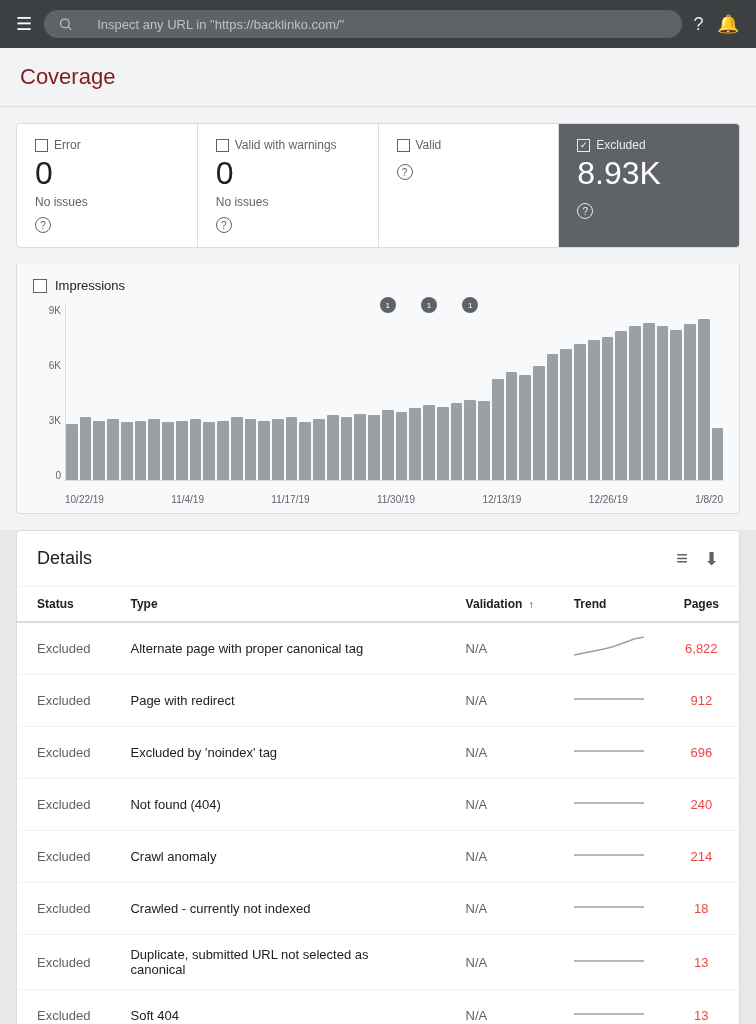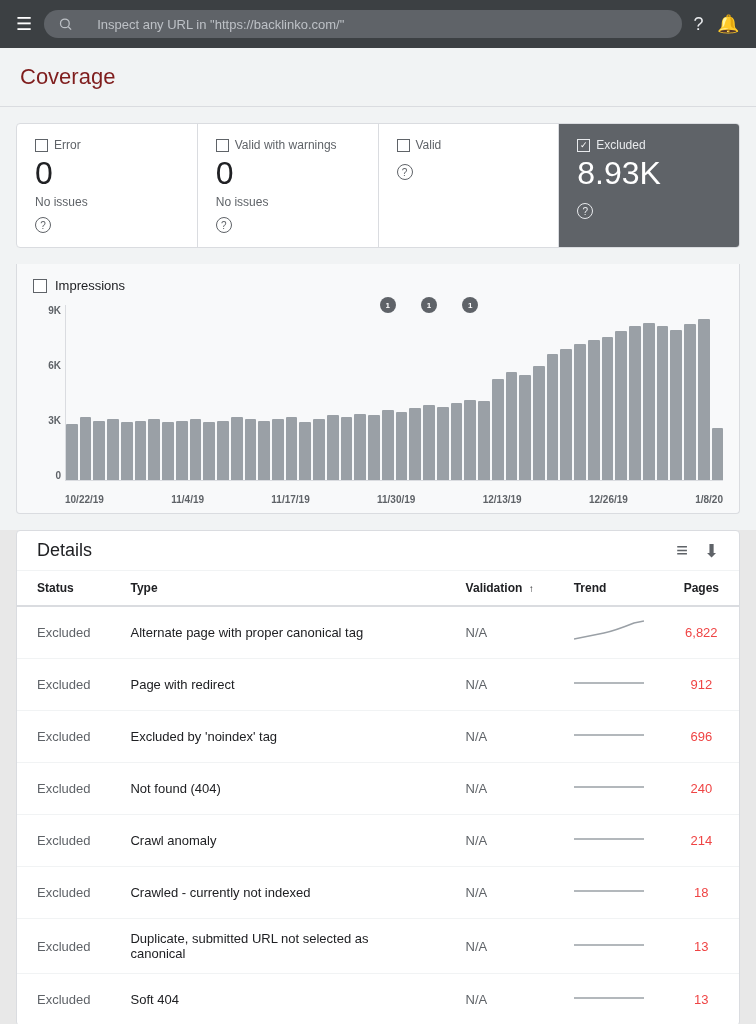--- a/index.html
+++ b/index.html
@@ -167,21 +167,20 @@
       background: #fff;
     }
     .impressions-label {
       font-size: 13px;
       color: #202124;
       font-weight: 500;
     }
     .chart-area {
       position: relative;
       height: 200px;
-      font-weight: bold;
     }
     .chart-y-labels {
       position: absolute;
       left: 0;
       top: 0;
       bottom: 24px;
       width: 28px;
       display: flex;
       flex-direction: column;
       justify-content: space-between;
@@ -245,21 +244,21 @@
     .details-section {
       background: #fff;
       margin: 0 16px 16px 16px;
       border: 1px solid #dadce0;
       border-radius: 4px;
     }
     .details-header {
       display: flex;
       align-items: center;
       justify-content: space-between;
-      padding: 8px 20px;
+      padding: 16px 20px;
       border-bottom: 1px solid #f1f3f4;
     }
     .details-title {
       font-size: 18px;
       font-weight: 400;
       color: #202124;
     }
     .details-actions {
       display: flex;
       gap: 16px;

